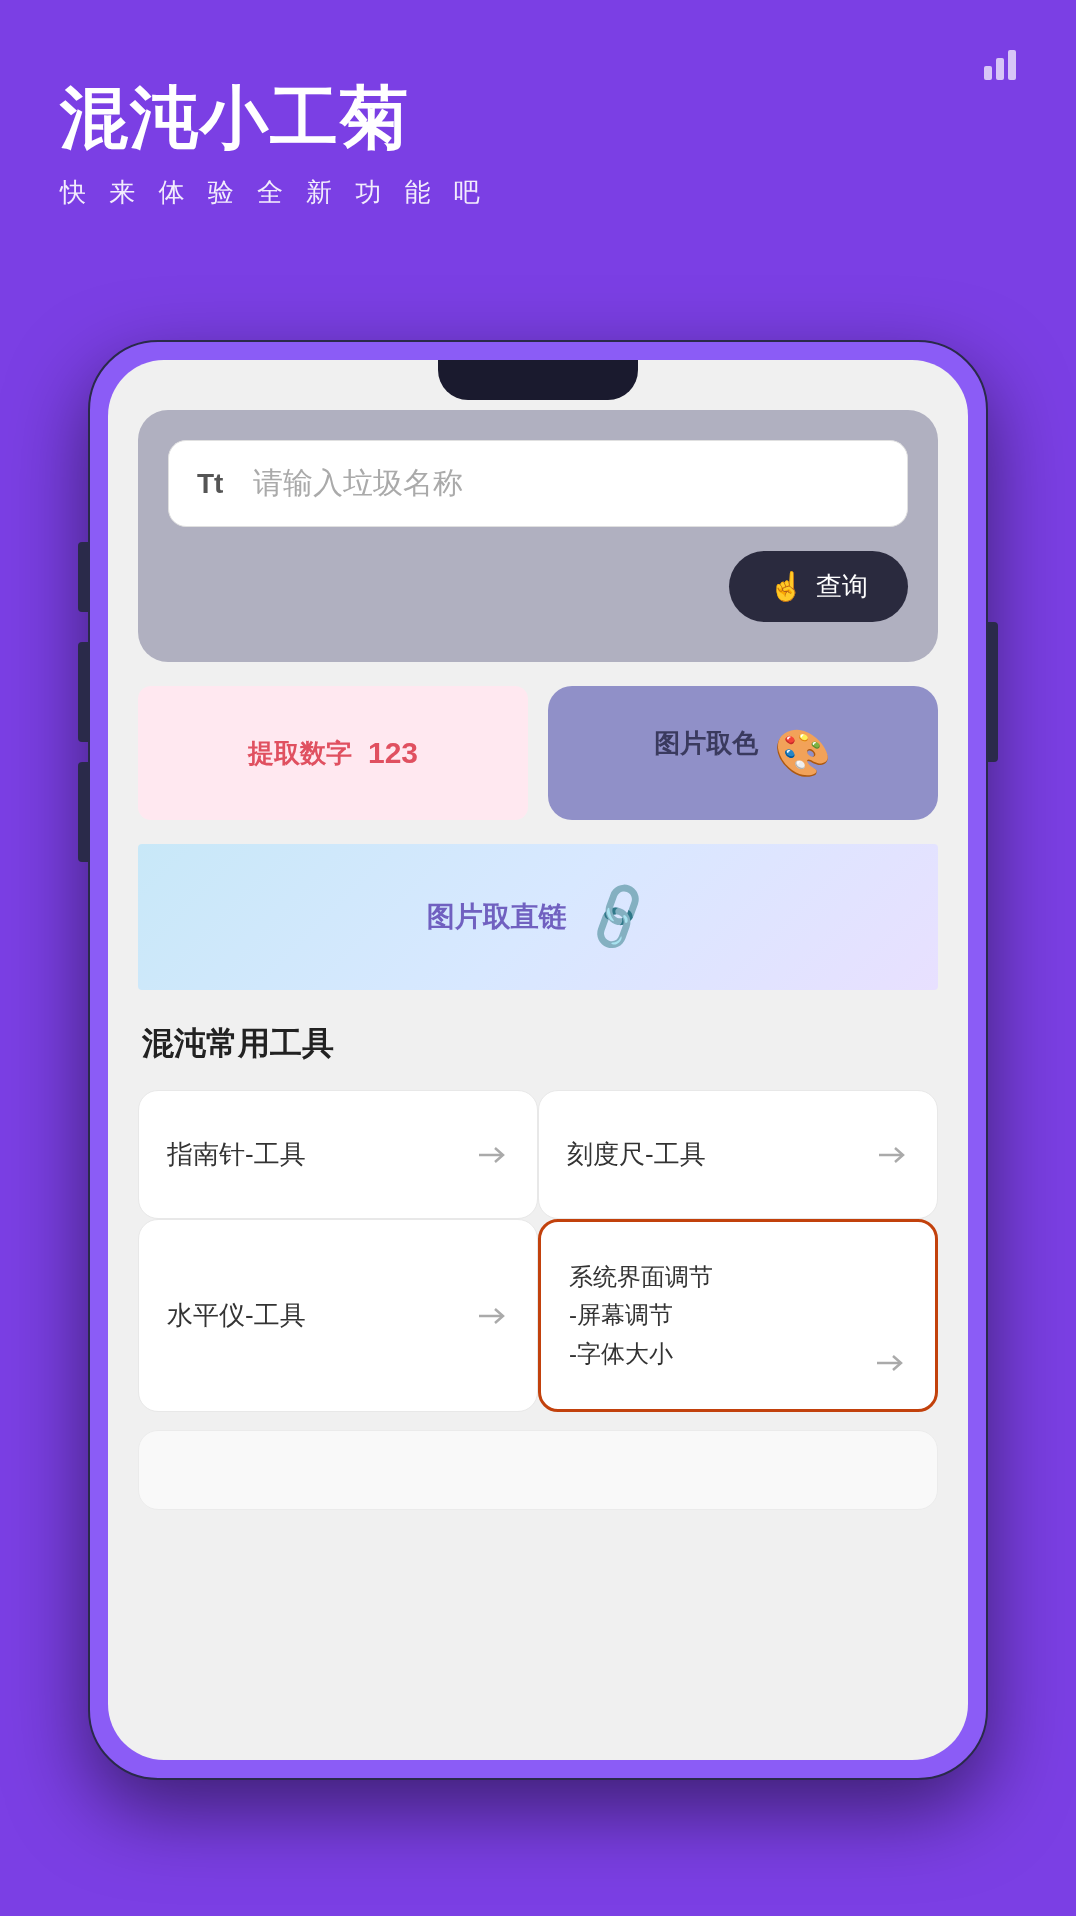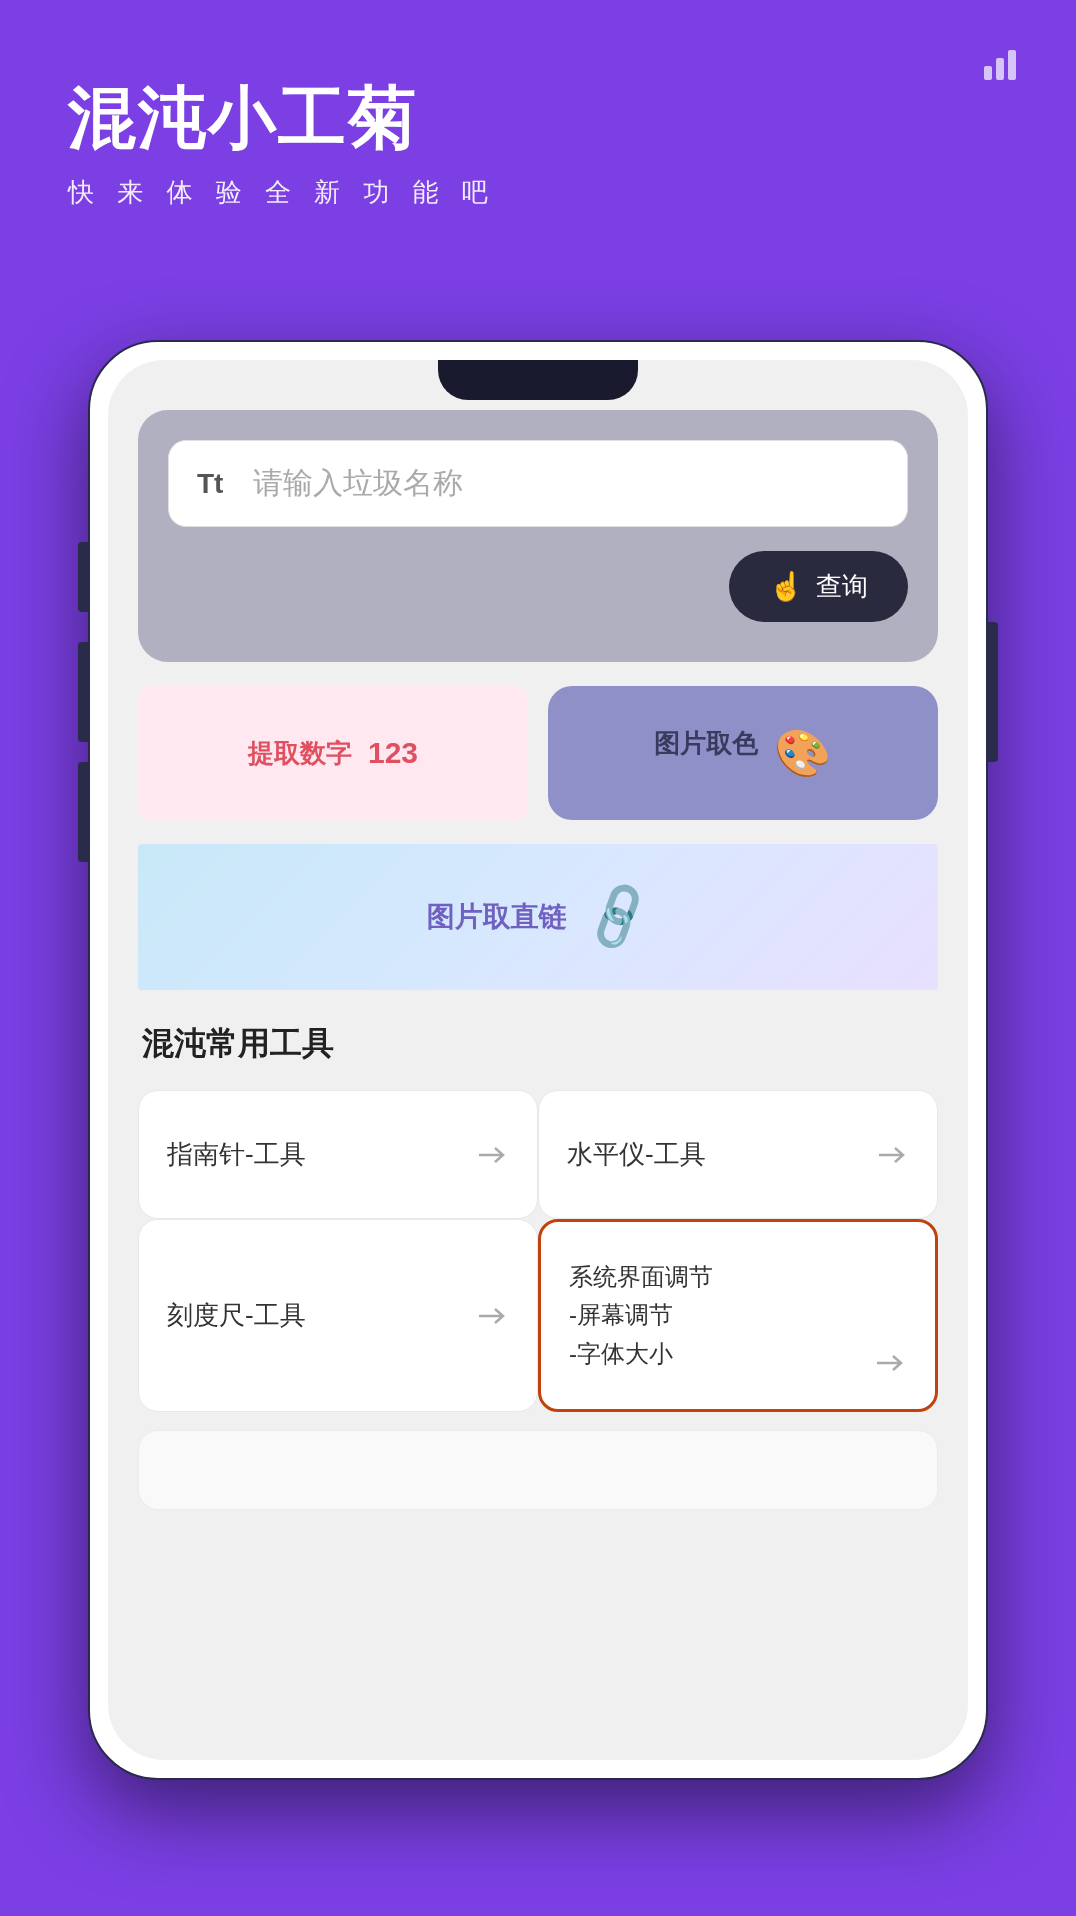--- a/index.html
+++ b/index.html
@@ -15,21 +15,21 @@
 
     .bg-purple {
       position: absolute;
       top: 0; left: 0; right: 0; bottom: 0;
       background: #7B3FE4;
     }
 
     .header-area {
       position: absolute;
       top: 0;
-      left: 8px;
+      left: 0;
       right: 0;
       padding: 80px 85px 40px 60px;
       z-index: 2;
     }
 
     .signal-icon {
       position: absolute;
       top: 50px;
       right: 60px;
       display: flex;
@@ -63,21 +63,21 @@
     .phone-container {
       position: absolute;
       top: 340px;
       left: 50%;
       transform: translateX(-50%);
       width: 900px;
     }
 
     .phone-frame {
       position: relative;
-      background: #ffffff;
+      background: #8b5cf6;
       border-radius: 70px;
       padding: 18px;
       box-shadow: 0 30px 80px rgba(0,0,0,0.5);
       border: 2px solid #2a2a4a;
     }
 
     .phone-inner {
       background: #f0f0f0;
       border-radius: 56px;
       overflow: hidden;
@@ -390,31 +390,31 @@
             <span class="tool-name">指南针-工具</span>
             <span class="tool-arrow">
               <svg width="30" height="20" viewBox="0 0 30 20">
                   <line x1="0" y1="10" x2="24" y2="10" stroke="#aaa" stroke-width="2.5"></line>
                   <polyline points="16,3 24,10 16,17" fill="none" stroke="#aaa" stroke-width="2.5"></polyline>
                 </svg>
             </span>
           </div>
 
           <div class="tool-card">
-            <span class="tool-name">水平仪-工具</span>
+            <span class="tool-name">刻度尺-工具</span>
             <span class="tool-arrow">
               <svg width="30" height="20" viewBox="0 0 30 20">
                   <line x1="0" y1="10" x2="24" y2="10" stroke="#aaa" stroke-width="2.5"></line>
                   <polyline points="16,3 24,10 16,17" fill="none" stroke="#aaa" stroke-width="2.5"></polyline>
                 </svg>
             </span>
           </div>
 
           <div class="tool-card">
-            <span class="tool-name">刻度尺-工具</span>
+            <span class="tool-name">水平仪-工具</span>
             <span class="tool-arrow">
               <svg width="30" height="20" viewBox="0 0 30 20">
                   <line x1="0" y1="10" x2="24" y2="10" stroke="#aaa" stroke-width="2.5"></line>
                   <polyline points="16,3 24,10 16,17" fill="none" stroke="#aaa" stroke-width="2.5"></polyline>
                 </svg>
             </span>
           </div>
 
           <div class="tool-card-tall">
             <span class="tool-name" style="font-size:24px; line-height:1.6;">系统界面调节<br>-屏幕调节<br>-字体大小</span>

